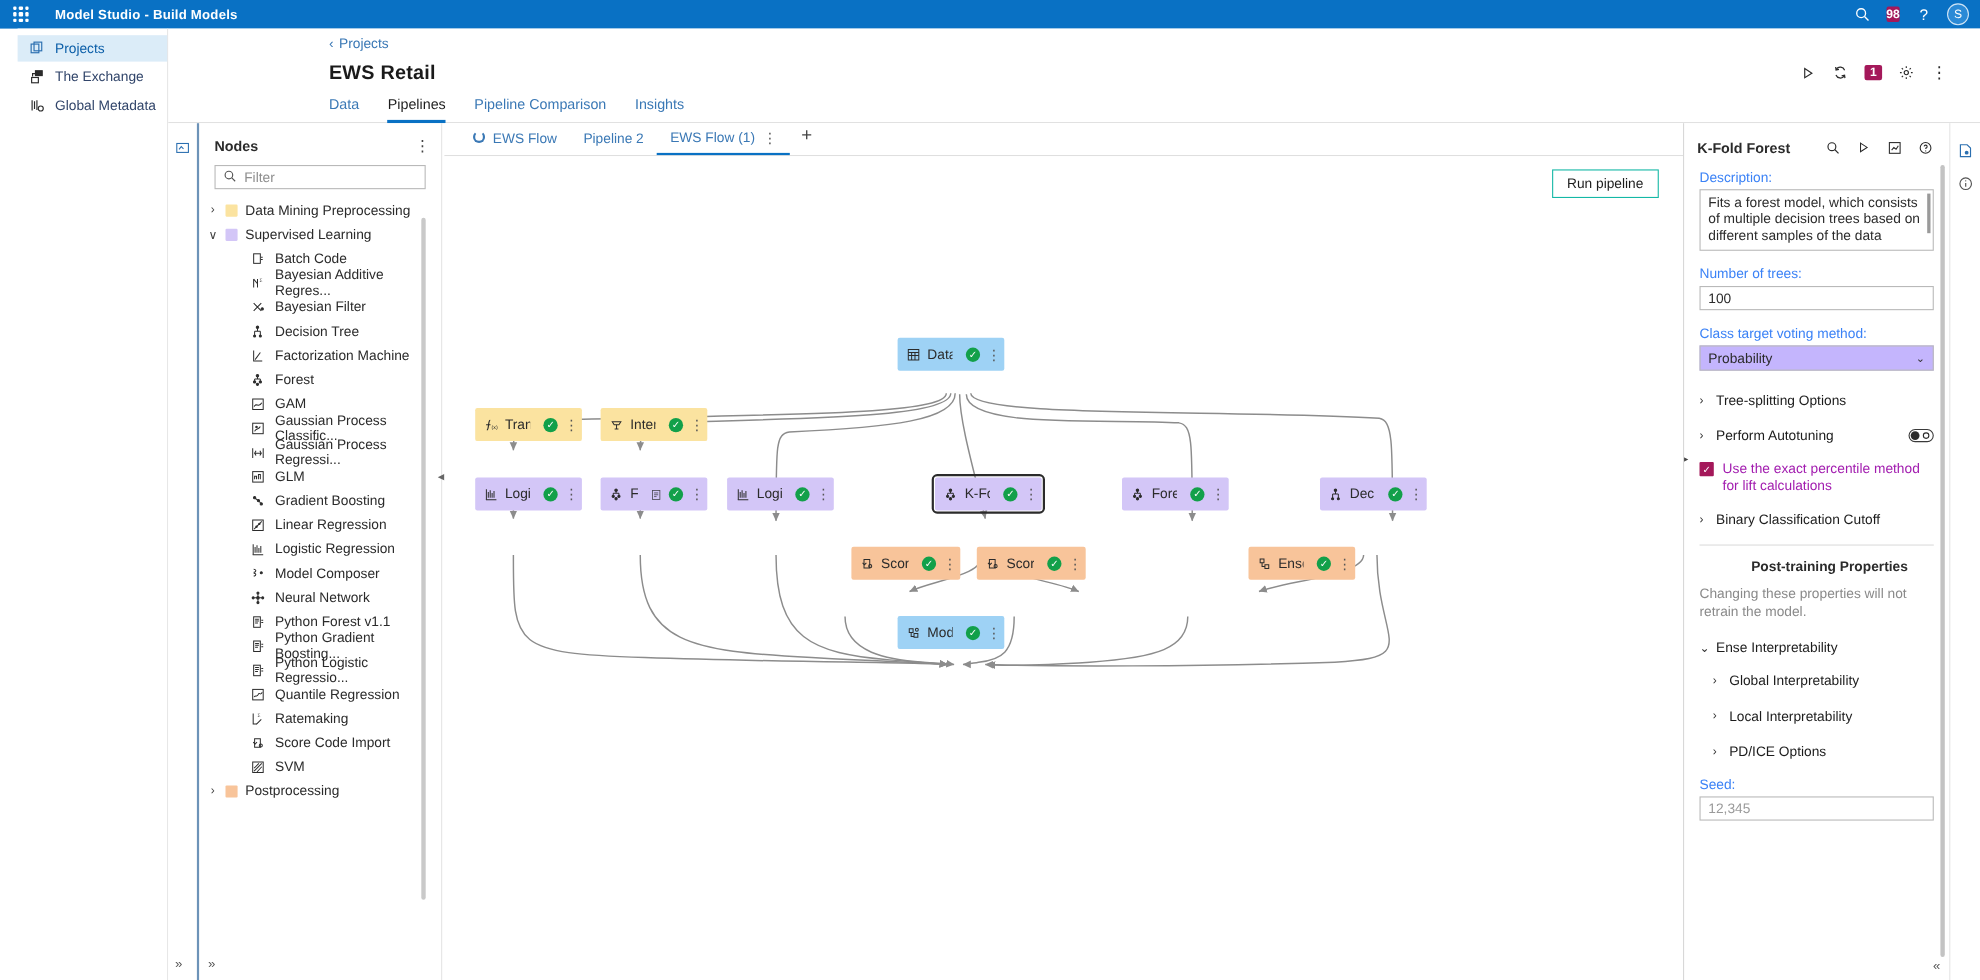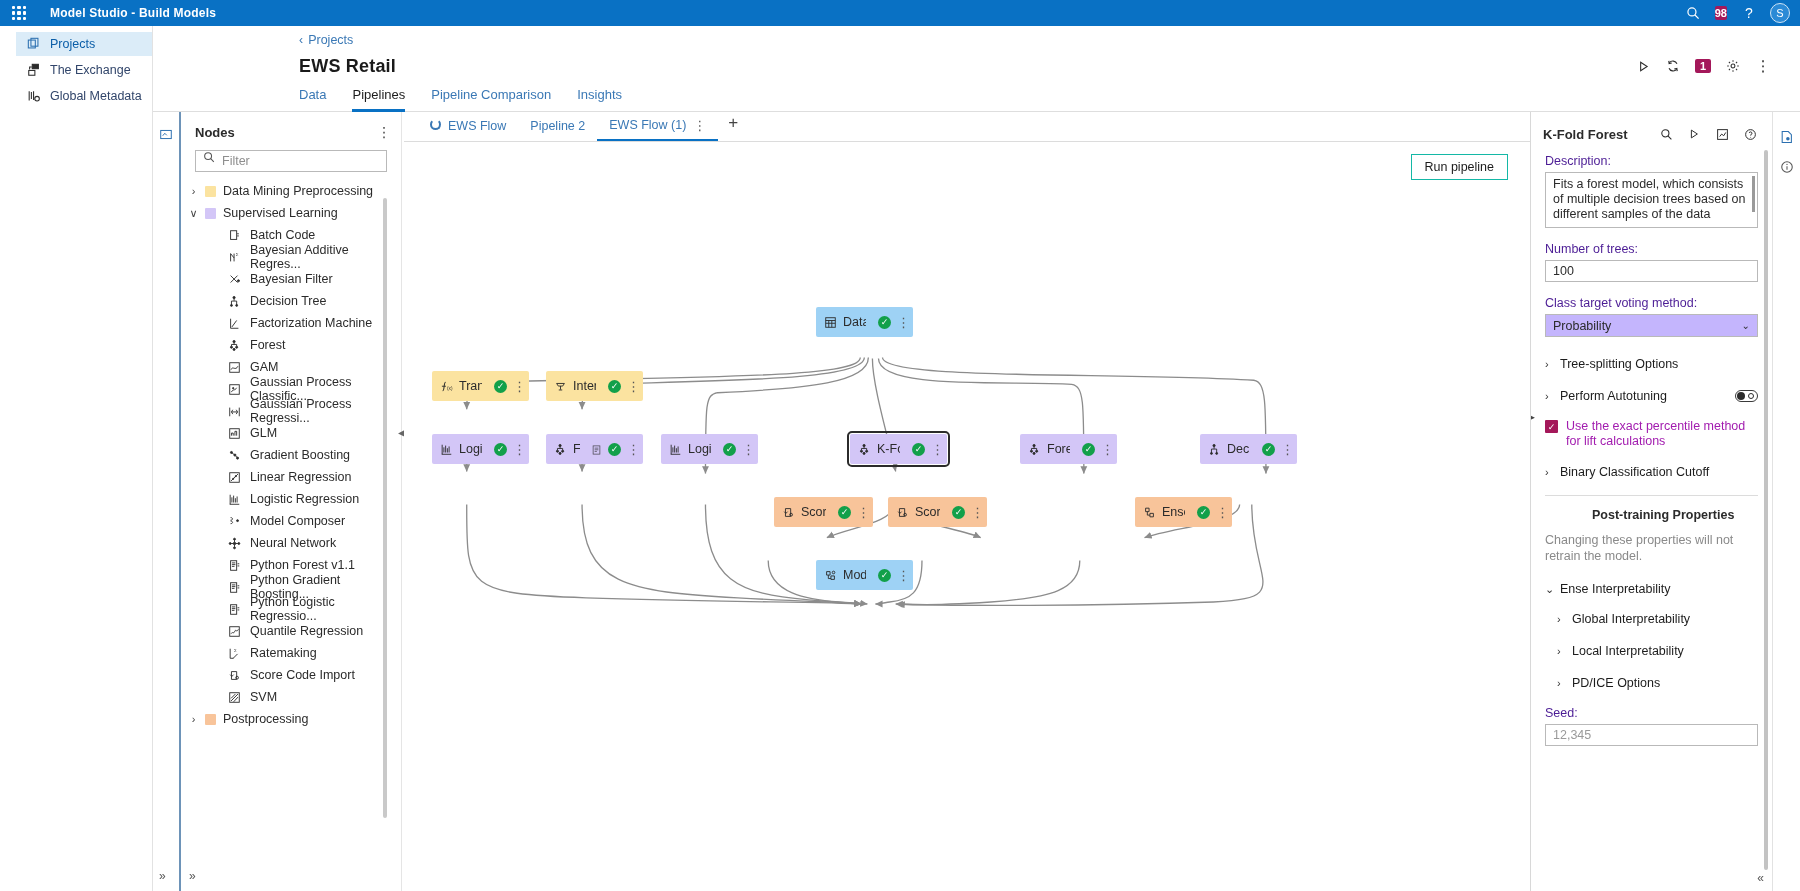--- a/index.html
+++ b/index.html
@@ -85,21 +85,21 @@
     width:222px; flex:0 0 222px; background:#fff;
     border-left:2px solid #6d93b8; display:flex; flex-direction:column;
     position:relative;
   }
   #nodes-head { display:flex; align-items:center; padding:12px 10px 6px 14px; }
   #nodes-head .t { font-weight:bold; font-size:13px; }
   #nodes-head .spacer { flex:1; }
   #nodes-head .kebab { cursor:pointer; color:#444; font-size:14px; letter-spacing:0; }
   #filter-wrap { padding:4px 14px 8px; }
   #filter-box {
-    display:flex; gap:7px; border:1px solid #b9b9b9;
+    display:flex; align-items:center; gap:7px; border:1px solid #b9b9b9;
     height:22px; padding:0 7px; background:#fff;
   }
   #filter-box input {
     border:0; outline:0; font-size:12.5px; font-family:inherit; width:100%;
     color:#555; background:transparent;
   }
   #filter-box input::placeholder { color:#8e8e8e; }
   #node-tree { overflow:hidden; flex:1; padding-left:8px; position:relative; }
   .grp { display:flex; align-items:center; gap:7px; height:22px; font-size:12.5px; color:#2b2b2b; cursor:pointer; }
   .grp .caret { width:9px; text-align:center; color:#444; font-size:11px; }
@@ -155,21 +155,21 @@
   
   #props {
     width:242px; flex:0 0 242px; background:#fff;
     border-left:1px solid #d8d8d8; display:flex; flex-direction:column;
     position:relative; overflow:hidden;
   }
   #props-head { display:flex; align-items:center; gap:0; padding:12px 8px 10px 12px; }
   #props-head .pt { font-weight:bold; font-size:13px; flex:1; }
   #props-head .pi { width:28px; height:20px; display:flex; align-items:center; justify-content:center; cursor:pointer; font-size:14px; color:#2b2b2b;}
   #props-body { padding:0 14px 0 14px; overflow:hidden; flex:1; position:relative; }
-  .plabel { font-size:12.5px; color:#4c1d95; margin:0 0 4px; }
+  .plabel { font-size:12.5px; color:#3b82f6; margin:0 0 4px; }
   .ptextarea {
     border:1px solid #b9b9b9; height:56px; padding:4px 7px; font-size:12.5px;
     line-height:15px; color:#2b2b2b; overflow:hidden; position:relative; background:#fff;
   }
   .ptextarea .sb { position:absolute; right:2px; top:3px; width:3px; height:36px; background:#9a9a9a; }
   .pinput {
     border:1px solid #b9b9b9; height:22px; display:flex; align-items:center;
     padding:0 7px; font-size:12.5px; background:#fff;
   }
   .pselect {

